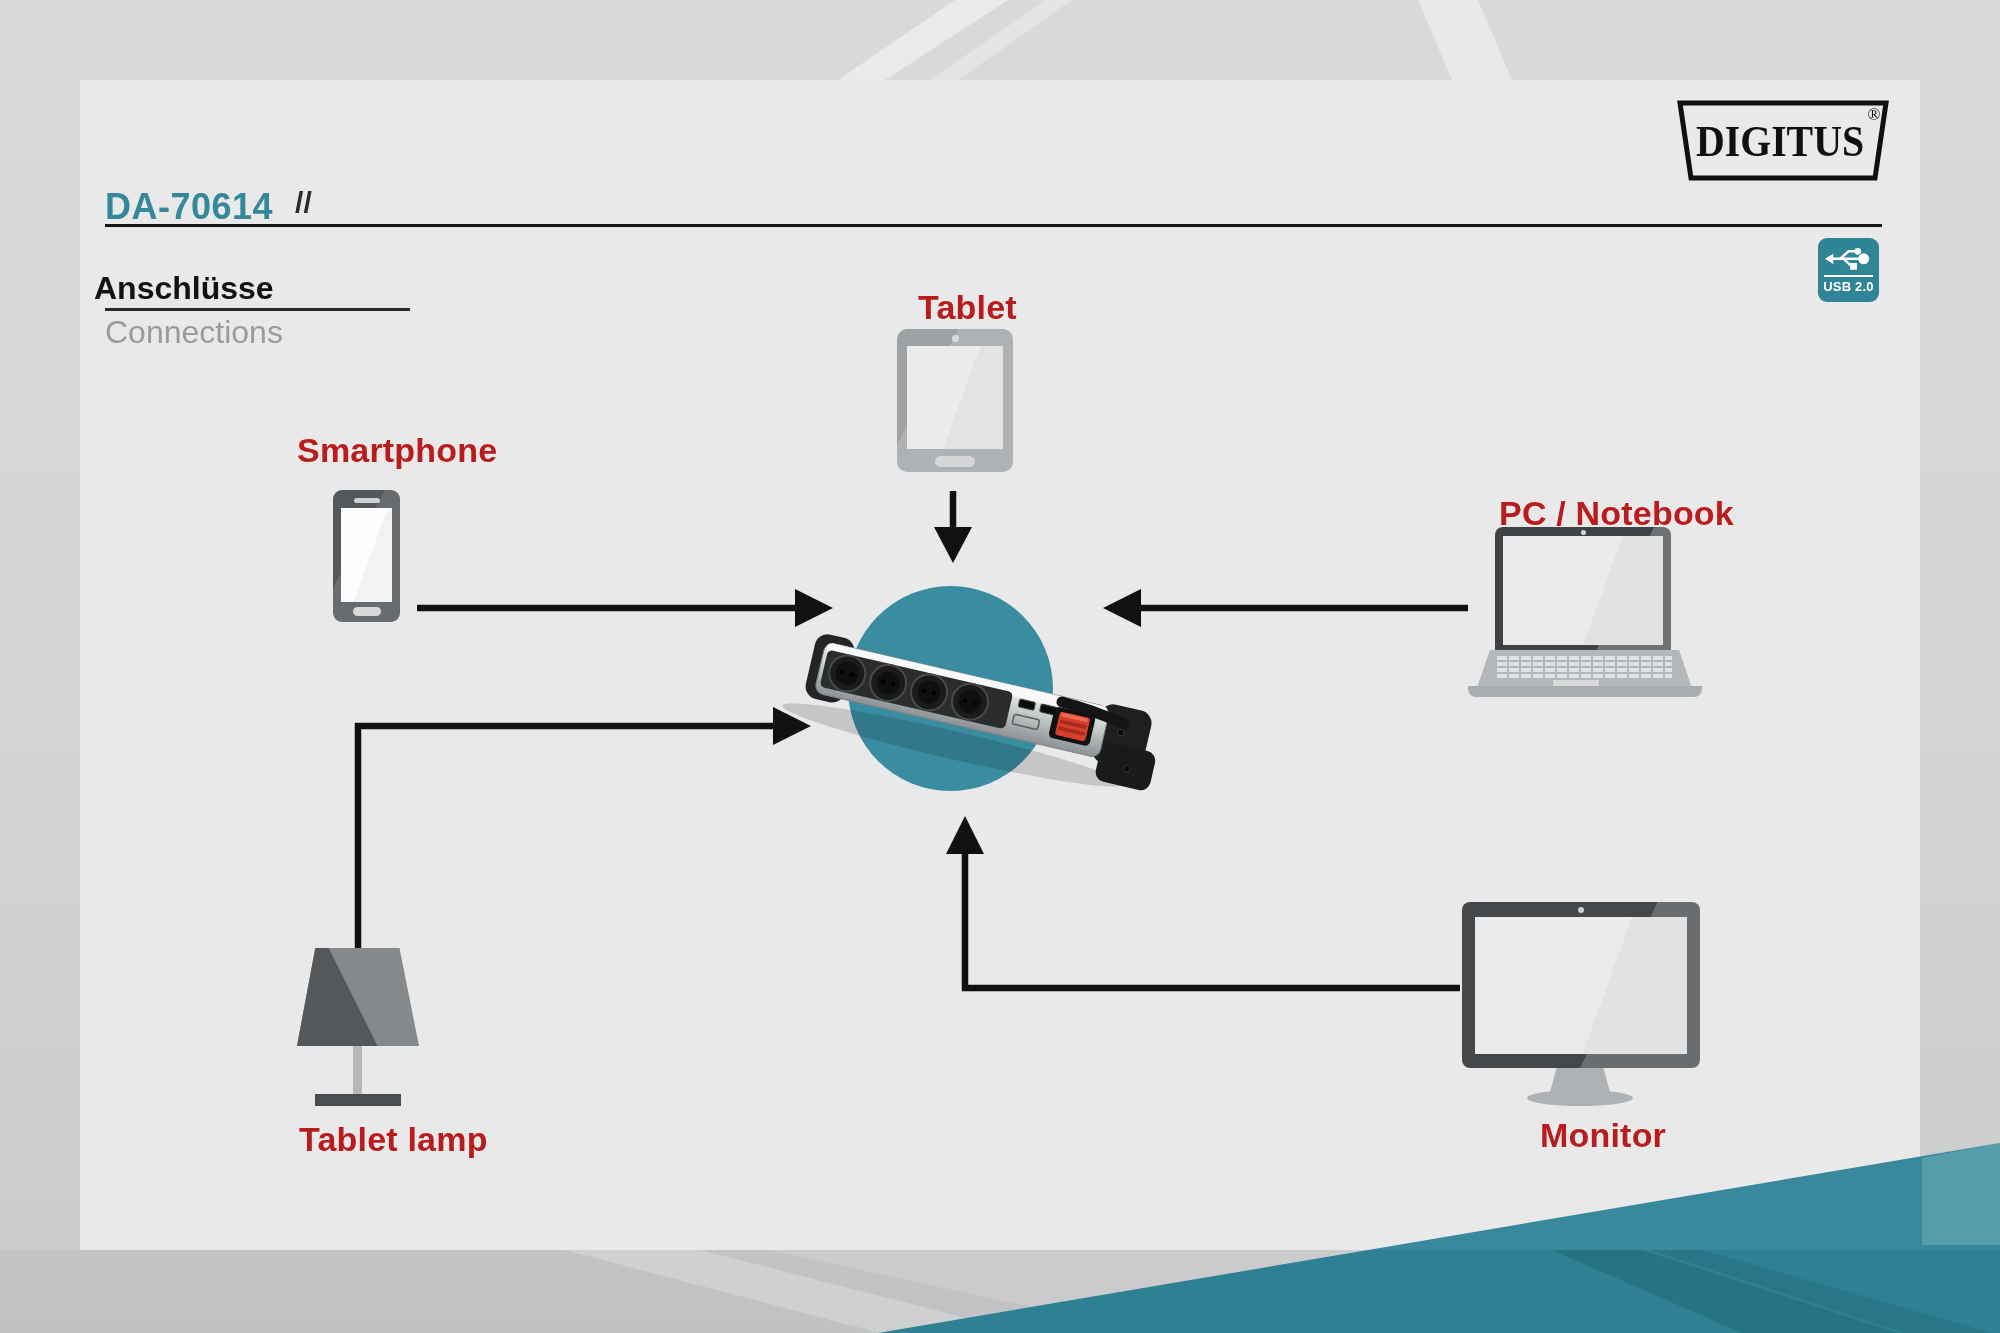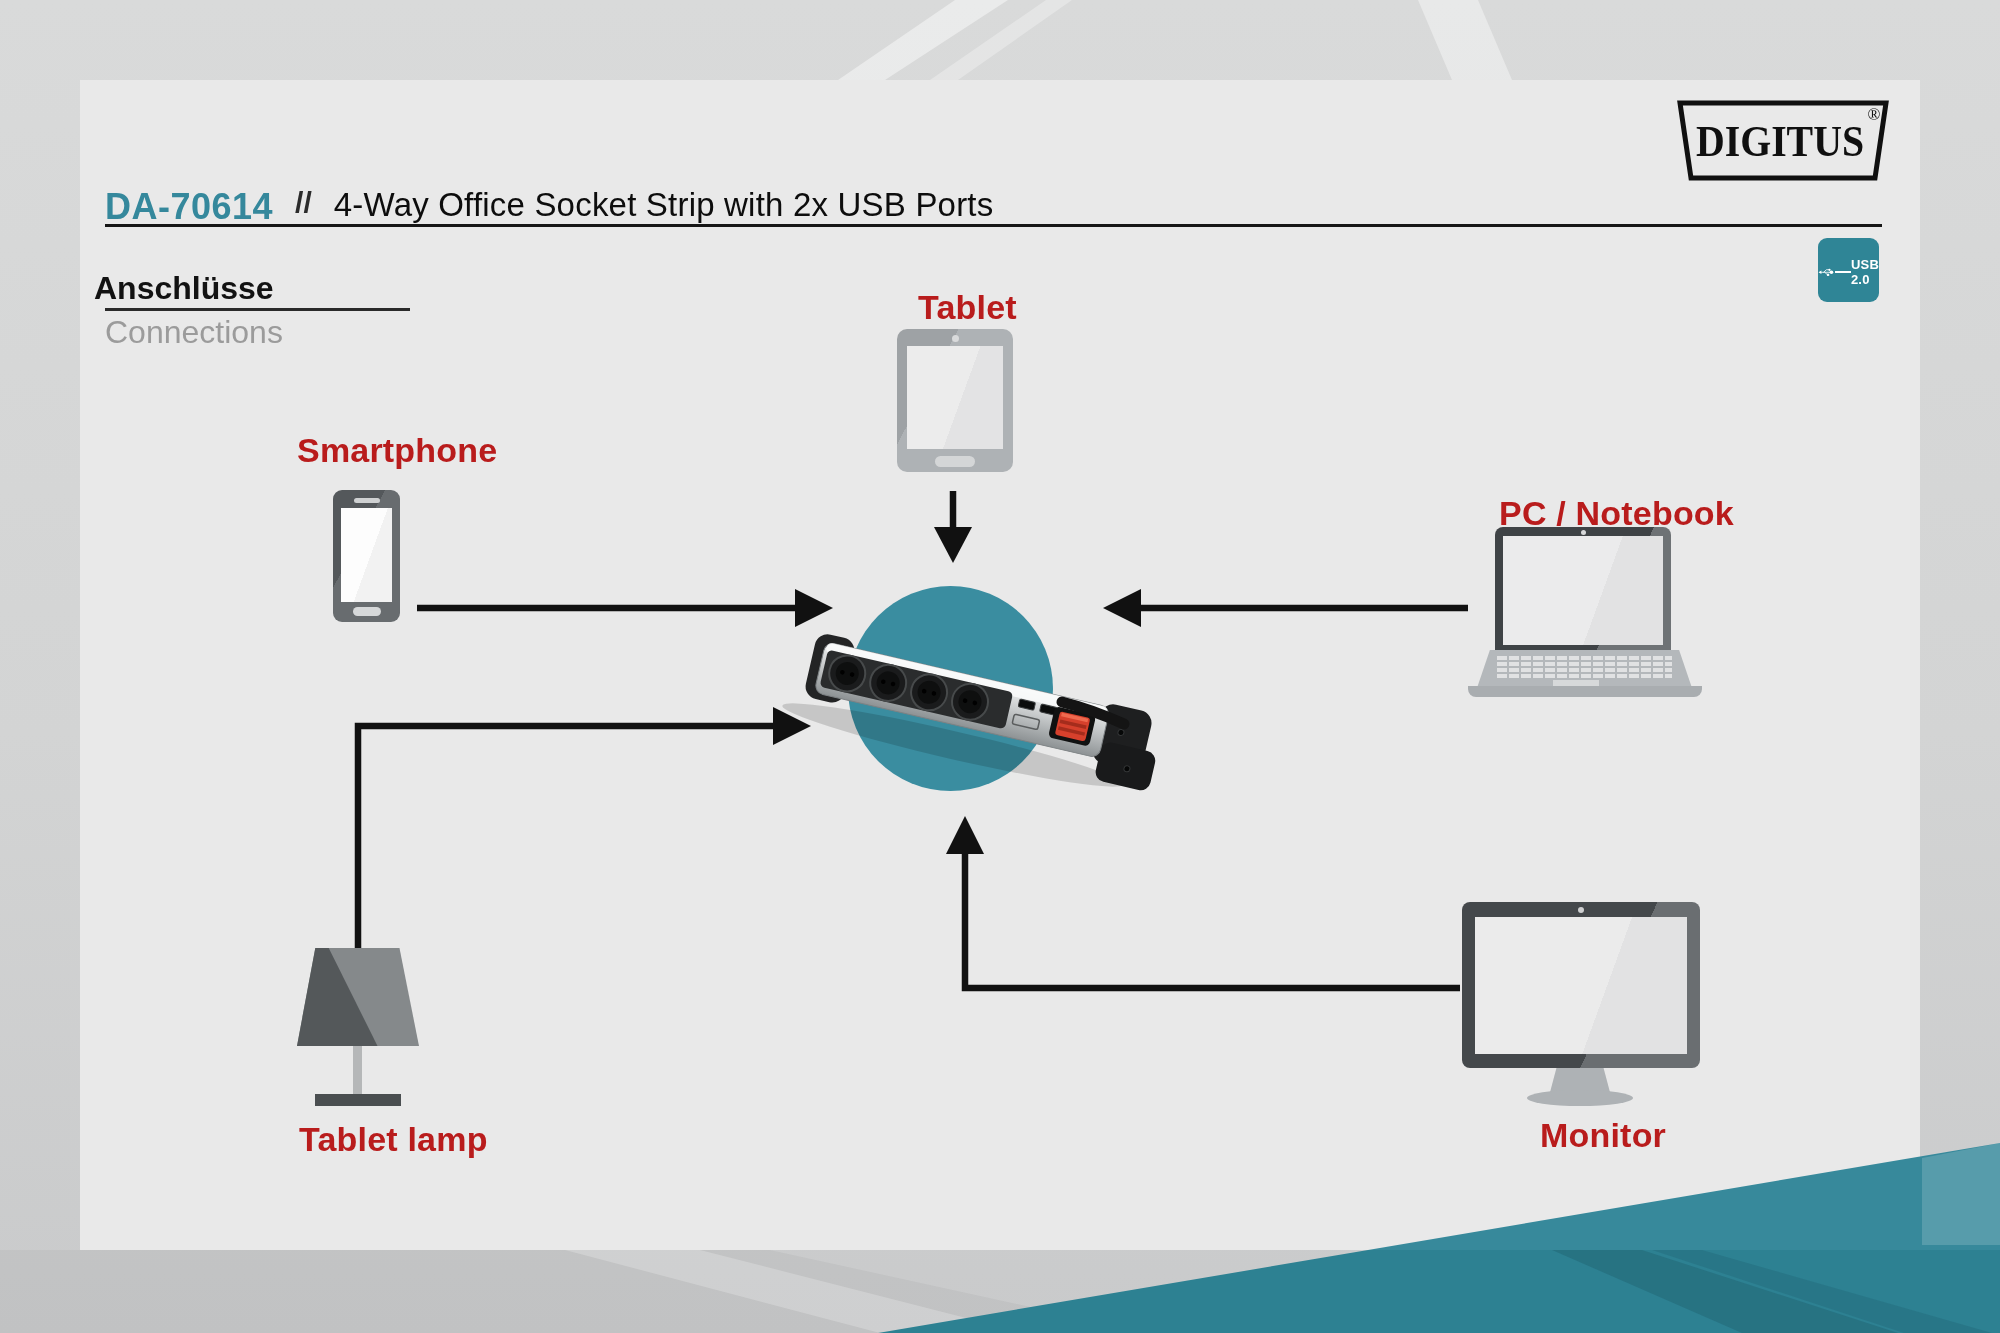--- a/index.html
+++ b/index.html
@@ -35,21 +35,21 @@
   
   .sec-de{position:absolute;left:94px;top:270px;font-size:32px;font-weight:bold;color:#121212}
   .sec-line{position:absolute;left:105px;top:308px;width:305px;height:3px;background:#2a2a2a}
   .sec-en{position:absolute;left:105px;top:314px;font-size:32px;font-weight:normal;color:#9b9b9b}
 
   
   .logo{position:absolute;left:1676px;top:96px;width:216px;height:88px}
 
   
   .usb-badge{position:absolute;left:1818px;top:238px;width:61px;height:64px;background:#2f8596;border-radius:9px;
-    display:flex;flex-direction:row;align-items:center;justify-content:space-between;padding-top:4px;box-sizing:border-box}
+    display:flex;flex-direction:column;align-items:center;justify-content:flex-start;padding-top:4px;box-sizing:border-box}
   .usb-badge .divider{width:49px;height:2px;background:#fff;margin:1px 0 2px}
   .usb-badge .usb-label{color:#fff;font-size:13px;font-weight:bold;letter-spacing:.2px}
 
   
   .lbl{position:absolute;font-size:34px;font-weight:bold;color:#b91c1c;white-space:nowrap;letter-spacing:.2px}
 
   
   .circle{position:absolute;left:848px;top:586px;width:205px;height:205px;border-radius:50%;background:#3a8da0}
 
   
@@ -112,21 +112,20 @@
 
 <div class="overlay wedge-upper"></div>
 <div class="overlay wedge-lower"></div>
 <div class="overlay wedge-band1"></div>
 <div class="overlay wedge-band2"></div>
 <div class="overlay wedge-light"></div>
 
 <div class="header-row">
   <span class="model">DA-70614</span>
   <span class="slashes">//</span>
-  <span class="prod-title">4-Way Office Socket Strip with 2x USB Ports</span>
 </div>
 <div class="header-line"></div>
 
 <svg class="logo" viewBox="0 0 216 88">
   <polygon points="4,7 210,7 199,82 15,82" fill="none" stroke="#101010" stroke-width="5"></polygon>
   <text x="104" y="60" text-anchor="middle" font-family="Liberation Serif, serif" font-weight="bold" font-size="44" fill="#101010" textLength="168" lengthAdjust="spacingAndGlyphs">DIGITUS</text>
   <text x="198" y="24" text-anchor="middle" font-family="Liberation Serif, serif" font-size="17" fill="#101010">®</text>
 </svg>
 
 <div class="sec-de">Anschlüsse</div>

